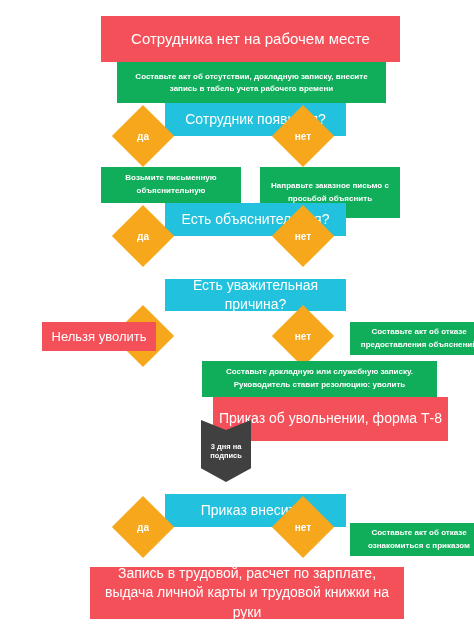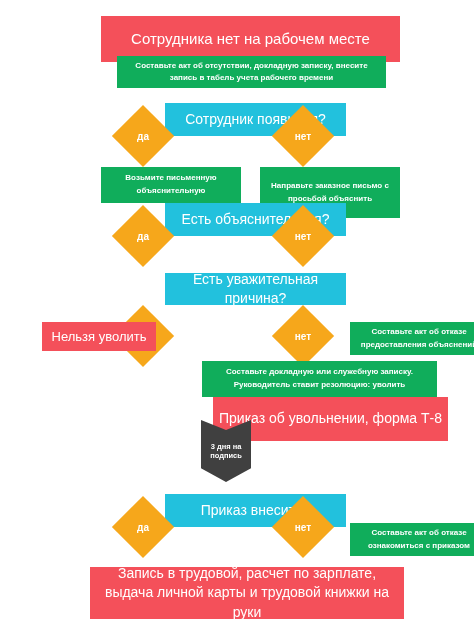--- a/index.html
+++ b/index.html
@@ -82,21 +82,21 @@
     line-height: 1.25;
   }
 </style>
 </head>
 <body>
 
 <div id="chart">
 
   <div class="node red t-xl" style="left:73px; top:16px; width:299px; height:46px;">Сотрудника нет на рабочем месте</div>
 
-  <div class="node green t-xs" style="left:89px; top:56px; width:269px; height:32px; line-height:1.5;">Составьте акт об отсутствии, докладную записку, внесите запись в табель учета рабочего времени</div>
+  <div class="node green t-xs" style="left:89px; top:62px; width:269px; height:41px; line-height:1.5;">Составьте акт об отсутствии, докладную записку, внесите запись в табель учета рабочего времени</div>
 
   <div class="node cyan t-lg" style="left:137px; top:103px; width:181px; height:33px;">Сотрудник появился?</div>
 
   <div class="diamond" style="left:121px; top:114px;"></div>
   <div class="diamond-label" style="left:121px; top:114px;">да</div>
 
   <div class="diamond" style="left:281px; top:114px;"></div>
   <div class="diamond-label" style="left:281px; top:114px;">нет</div>
 
   <div class="node green t-xs" style="left:73px; top:167px; width:140px; height:36px; line-height:1.6;">Возьмите письменную объяснительную</div>
@@ -104,21 +104,21 @@
   <div class="node green t-xs" style="left:232px; top:167px; width:140px; height:51px; line-height:1.6;">Направьте заказное письмо с просьбой объяснить</div>
 
   <div class="node cyan t-lg" style="left:137px; top:203px; width:181px; height:33px;">Есть объяснительная?</div>
 
   <div class="diamond" style="left:121px; top:214px;"></div>
   <div class="diamond-label" style="left:121px; top:214px;">да</div>
 
   <div class="diamond" style="left:281px; top:214px;"></div>
   <div class="diamond-label" style="left:281px; top:214px;">нет</div>
 
-  <div class="node cyan t-lg" style="left:137px; top:273px; width:181px; height:32px; line-height:1.35;">Есть уважительная причина?</div>
+  <div class="node cyan t-lg" style="left:137px; top:279px; width:181px; height:32px; line-height:1.35;">Есть уважительная причина?</div>
 
   <div class="diamond" style="left:121px; top:314px;"></div>
   <div class="diamond-label" style="left:121px; top:314px;">да</div>
 
   <div class="diamond" style="left:281px; top:314px;"></div>
   <div class="diamond-label" style="left:281px; top:314px;">нет</div>
 
   <div class="node red t-md" style="left:14px; top:322px; width:114px; height:29px;">Нельзя уволить</div>
 
   <div class="node green t-xs" style="left:322px; top:322px; width:138px; height:33px; line-height:1.6;">Составьте акт об отказе предоставления объяснений</div>

